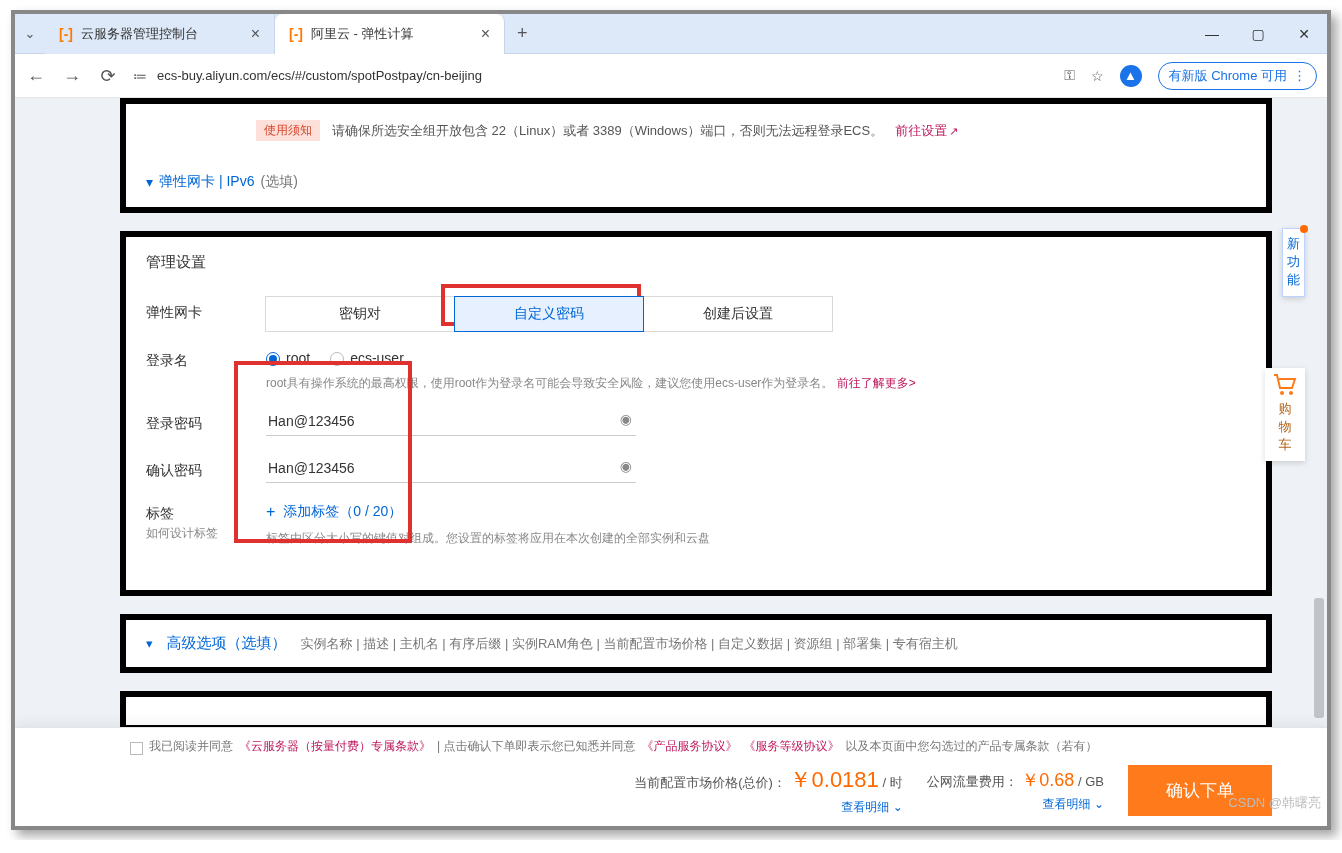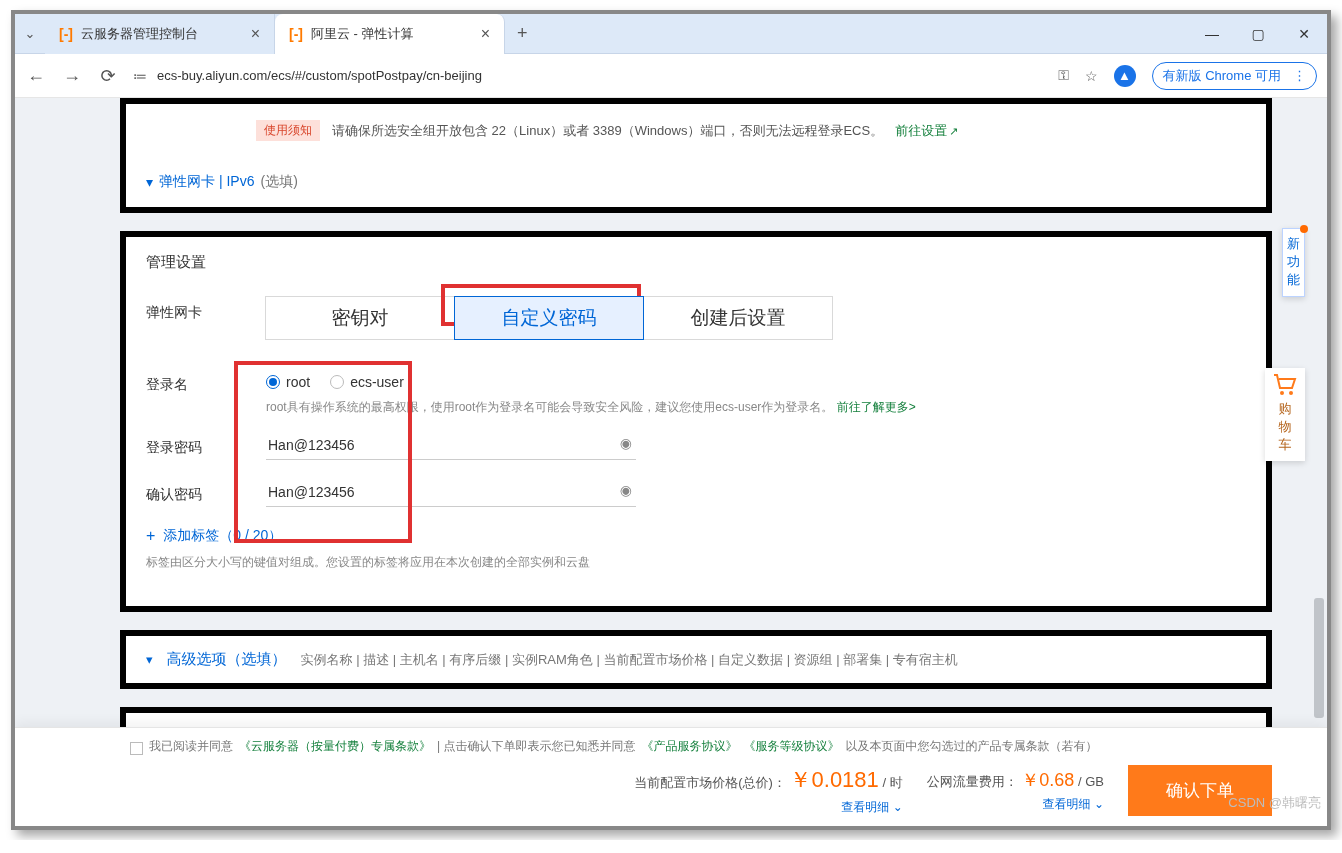--- a/index.html
+++ b/index.html
@@ -12,49 +12,49 @@
   .btab .x{margin-left:auto;color:#555;font-size:16px}
   .wincontrols{position:absolute;right:0;top:0;height:40px;display:flex}
   .wincontrols div{width:46px;display:flex;align-items:center;justify-content:center;color:#333;font-size:14px}
   .bracket-icon{color:#ff7a00;font-weight:700;font-size:14px}
   .urlbar{height:44px;display:flex;align-items:center;padding:0 10px;gap:14px;border-bottom:1px solid #e6e6e6;font-size:14px;color:#555}
   .nav-icn{width:22px;text-align:center;color:#555;font-size:18px}
   .addr{flex:1;display:flex;align-items:center;gap:10px}
   .addr .lock{font-size:14px}
   .addr .url{color:#333;font-size:13px}
   .right-ur{display:flex;align-items:center;gap:16px}
-  .pill{border:1px solid #1a73e8;color:#1a73e8;border-radius:20px;padding:4px 10px;font-size:13px;display:flex;align-items:center;gap:12px}
+  .pill{border:1px solid #1a73e8;color:#1a73e8;border-radius:20px;padding:4px 10px;font-size:13px;display:flex;align-items:center;gap:6px}
   .avatar{width:22px;height:22px;border-radius:50%;background:#1a73e8;color:#fff;display:flex;align-items:center;justify-content:center;font-size:13px}
   .content{position:absolute;top:84px;bottom:0;left:0;right:0;background:#eef1f5;overflow:hidden}
   .scrollbar-fake{position:absolute;right:2px;top:0;bottom:0;width:12px}
   .scrollbar-fake .thumb{position:absolute;right:1px;width:10px;background:#c0c4c9;border-radius:3px;top:500px;height:120px}
   .side-badge{position:absolute;right:22px;border:1px solid #bcd3ff;background:#fff;box-shadow:0 2px 6px rgba(0,0,0,.15);padding:6px 4px;font-size:13px;text-align:center;line-height:1.4}
   .side-feat{top:130px;color:#0066d6}
   .side-feat .dot{position:absolute;right:-4px;top:-4px;width:8px;height:8px;border-radius:50%;background:#ff6a00}
   .side-cart{top:270px;color:#b5651d;border:none;width:40px}
   .side-cart svg{display:block;margin:0 auto 4px}
   .card{background:#fff;border:6px solid #000000;margin:0 55px 18px 105px}
   .card.first{margin-top:0}
   .notice-row{display:flex;align-items:center;padding:16px 130px;font-size:13px;color:#555;gap:12px}
   .tag-notice{background:#fde0da;color:#d8452b;padding:2px 8px;font-size:12px}
-  .link{color:#15803d}
+  .link{color:#be185d}
   .ext{font-size:11px;margin-left:2px}
   .section-toggle{padding:16px 20px;color:#0066d6;font-size:14px;display:flex;align-items:center;gap:6px}
   .section-toggle .grey{color:#777}
-  .form-area{padding:16px 20px 24px}
+  .form-area{padding:16px 20px 32px}
   .sec-title{font-size:15px;color:#333;margin-bottom:24px}
   .row{display:flex;align-items:flex-start;margin-bottom:10px}
   .lab{width:120px;font-size:14px;color:#333;padding-top:8px}
   .val{flex:1;font-size:13px;color:#555}
   .segbtns{display:flex}
-  .segbtns .seg{border:1px solid #d9d9d9;padding:8px 0;width:190px;text-align:center;font-size:19px;color:#333;margin-left:-1px;background:#fff}
+  .segbtns .seg{border:1px solid #d9d9d9;padding:8px 0;width:190px;text-align:center;font-size:14px;color:#333;margin-left:-1px;background:#fff}
   .segbtns .seg.active{background:#e6f0ff;border:1px solid #0066d6;color:#0066d6;position:relative;z-index:1}
   .hint{font-size:12px;color:#888;margin-top:8px;line-height:1.6}
   .radios{display:flex;gap:20px;padding-top:6px}
-  .radio{display:flex;align-items:center;gap:6px;font-size:14px;color:#333}
+  .radio{display:flex;align-items:flex-end;gap:6px;font-size:14px;color:#333}
   .radio .circ{width:14px;height:14px;border:1px solid #0066d6;border-radius:50%;position:relative}
   .radio .circ.on::after{content:"";position:absolute;inset:2px;border-radius:50%;background:#0066d6}
   .radio .circ.off{border-color:#bbb}
   .pwd-wrap{position:relative;width:370px}
   .pwd{border:none;border-bottom:1px solid #ccc;padding:6px 30px 6px 2px;width:100%;font-size:14px;color:#333;outline:none}
   .eye{position:absolute;right:4px;top:4px;color:#888;font-size:14px}
   .addtag{color:#0066d6;font-size:14px;display:flex;align-items:center;gap:8px}
   .addtag .plus{font-size:16px}
   .sublab{font-size:12px;color:#888;margin-top:2px}
   .card2{padding:14px 20px}
@@ -141,21 +141,21 @@
           <div class="lab">弹性网卡</div>
           <div class="val" style="position:relative">
             <div class="segbtns">
               <div class="seg">密钥对</div>
               <div class="seg active">自定义密码</div>
               <div class="seg">创建后设置</div>
             </div>
           </div>
         </div>
 
-        <div class="row" style="margin-top:28px">
+        <div class="row" style="margin-top:12px">
           <div class="lab">登录名</div>
           <div class="val">
             <div class="radios">
               <label class="radio">
                   <span class="circ on"></span>
                   <span>root</span>
                 </label>
               <label class="radio">
                   <span class="circ off"></span>
                   <span>ecs-user</span>
@@ -182,20 +182,24 @@
           <div class="lab">确认密码</div>
           <div class="val">
             <div class="pwd-wrap">
               <input class="pwd" value="Han@123456" style="">
               <span class="eye">◉</span>
             </div>
           </div>
         </div>
 
         <div class="row" style="margin-top:20px">
+          <div class="lab" style="padding-top:2px">
+            <span>标签</span>
+            <div class="sublab">如何设计标签</div>
+          </div>
           <div class="val">
             <div class="addtag">
               <span class="plus">+</span>
               <span>添加标签（0 / 20）</span>
             </div>
             <div class="hint">标签由区分大小写的键值对组成。您设置的标签将应用在本次创建的全部实例和云盘</div>
           </div>
         </div>
       </div>
 

